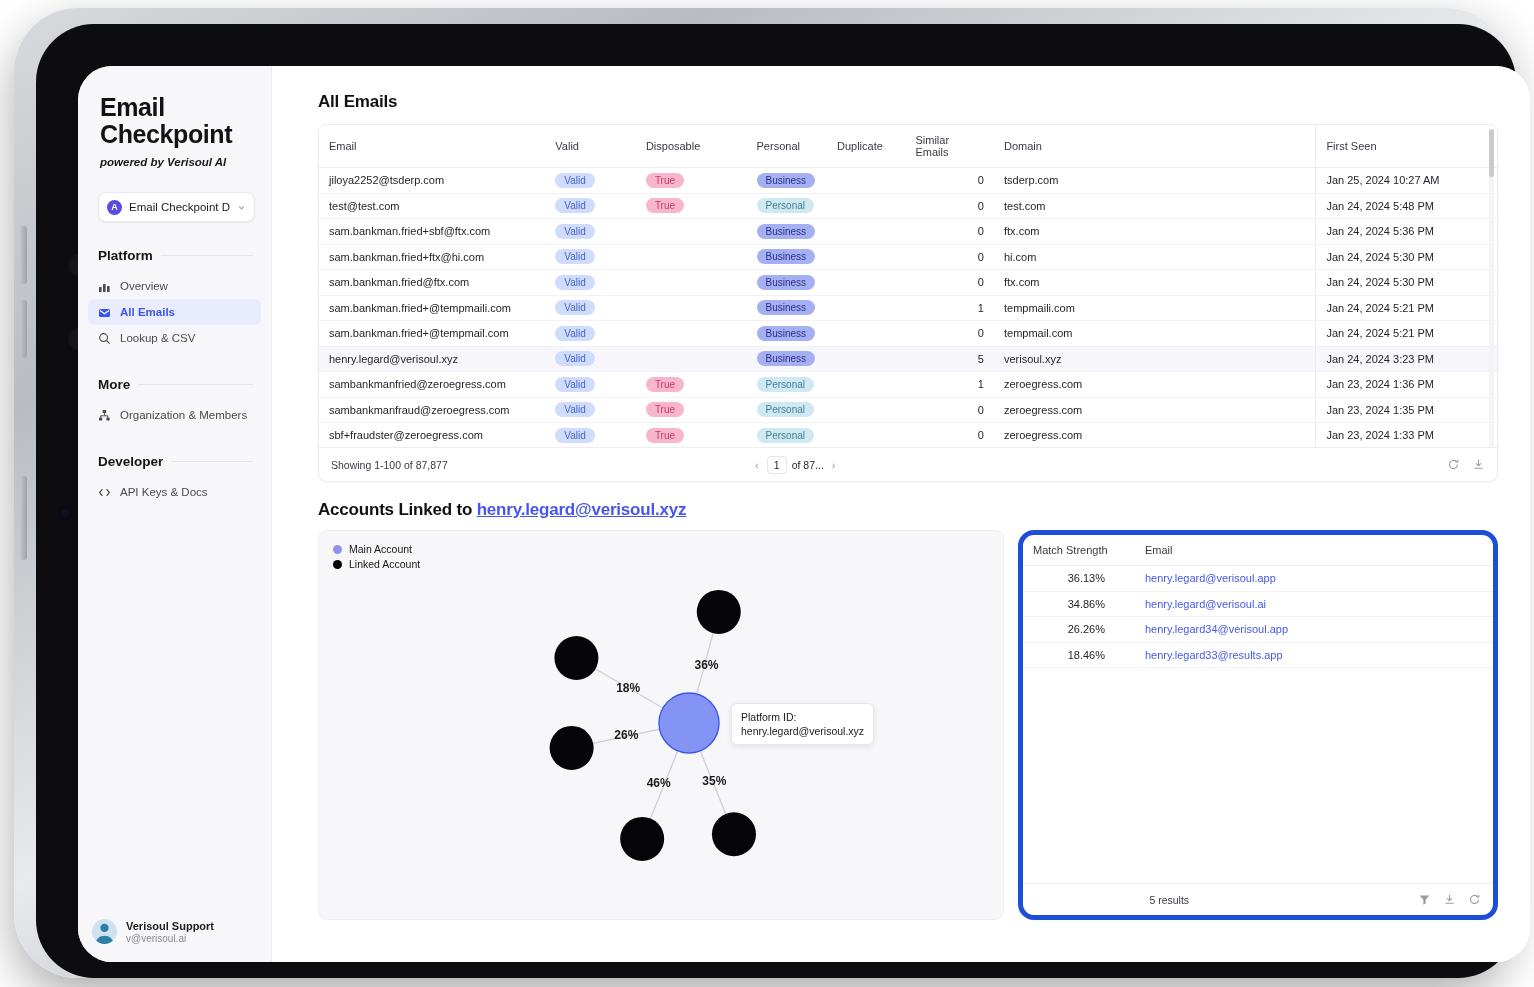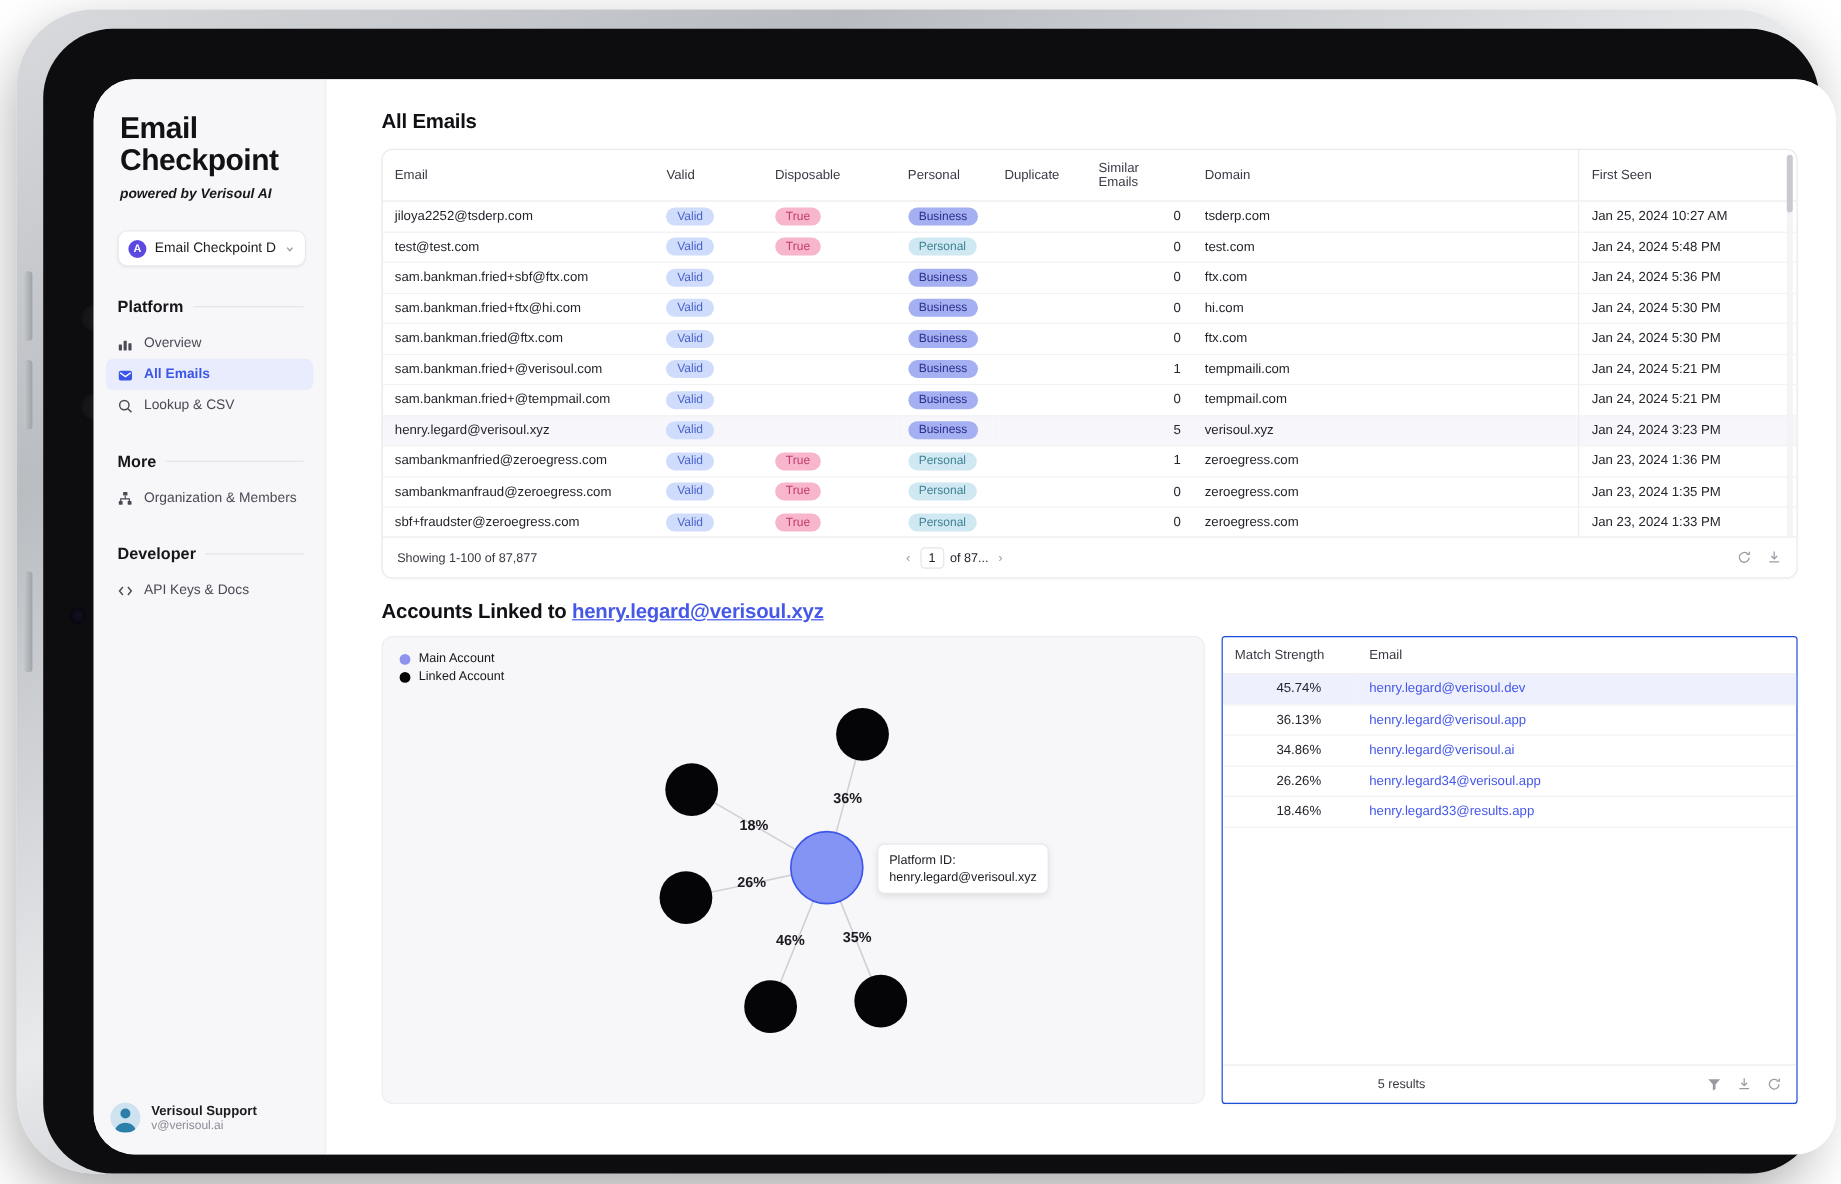--- a/index.html
+++ b/index.html
@@ -237,22 +237,22 @@
   #tooltip {
     position: absolute;
     background: #fff; border: 1px solid #e7e7ec; border-radius: 6px;
     padding: 6px 9px; box-shadow: 0 2px 6px rgba(0,0,0,.09);
     font-size: 10.5px; color: #1b1b22; line-height: 1.35;
     white-space: nowrap;
   }
   #match-card {
     flex: 0 0 480px;
     background: #fff;
-    border: 1px solid #1d4ed8;
-    border-radius: 3px;
+    border: 5px solid #1d4ed8;
+    border-radius: 16px;
     display: flex; flex-direction: column;
     overflow: hidden;
     box-shadow: 0 1px 2px rgba(0,0,0,.03);
   }
   #match-body { flex: 1; }
   table.match { width: 100%; border-collapse: collapse; table-layout: fixed; }
   table.match th {
     font-size: 11px; font-weight: 400; color: #3a3a44;
     text-align: left; padding: 9px 10px;
     border-bottom: 1px solid #ececf1;
@@ -453,21 +453,21 @@
                     <td>sam.bankman.fried@ftx.com</td>
                     <td><span class="pill pill-valid">Valid</span></td>
                     <td></td>
                     <td><span class="pill pill-business">Business</span></td>
                     <td></td>
                     <td class="num">0</td>
                     <td class="domain-link">ftx.com</td>
                     <td class="col-sep">Jan 24, 2024 5:30 PM</td>
                   </tr>
                   <tr>
-                    <td>sam.bankman.fried+@verisoul.com</td>
+                    <td>sam.bankman.fried+@tempmaili.com</td>
                     <td><span class="pill pill-valid">Valid</span></td>
                     <td></td>
                     <td><span class="pill pill-business">Business</span></td>
                     <td></td>
                     <td class="num">1</td>
                     <td class="domain-link">tempmaili.com</td>
                     <td class="col-sep">Jan 24, 2024 5:21 PM</td>
                   </tr>
                   <tr>
                     <td>sam.bankman.fried+@tempmail.com</td>
@@ -598,24 +598,20 @@
                     <col style="width:112px">
                     <col>
                   </colgroup>
                 <thead>
                     <tr id="match-head">
                       <th>Match Strength</th>
                       <th>Email</th>
                     </tr>
                   </thead>
                 <tbody id="match-body-rows">
-                    <tr class="highlight">
-                      <td class="match-pct">45.74%</td>
-                      <td><span class="match-email">henry.legard@verisoul.dev</span></td>
-                    </tr>
                     <tr>
                       <td class="match-pct">36.13%</td>
                       <td><span class="match-email">henry.legard@verisoul.app</span></td>
                     </tr>
                     <tr>
                       <td class="match-pct">34.86%</td>
                       <td><span class="match-email">henry.legard@verisoul.ai</span></td>
                     </tr>
                     <tr>
                       <td class="match-pct">26.26%</td>

